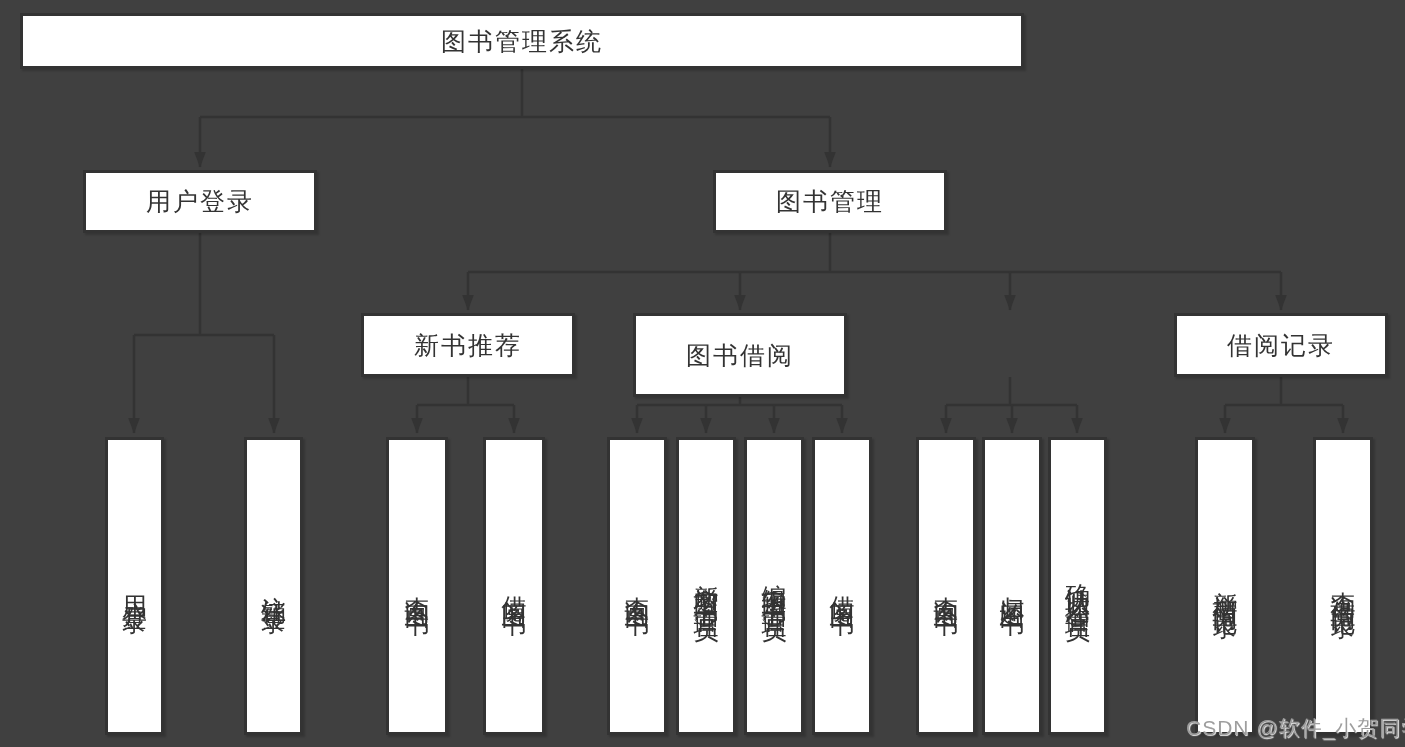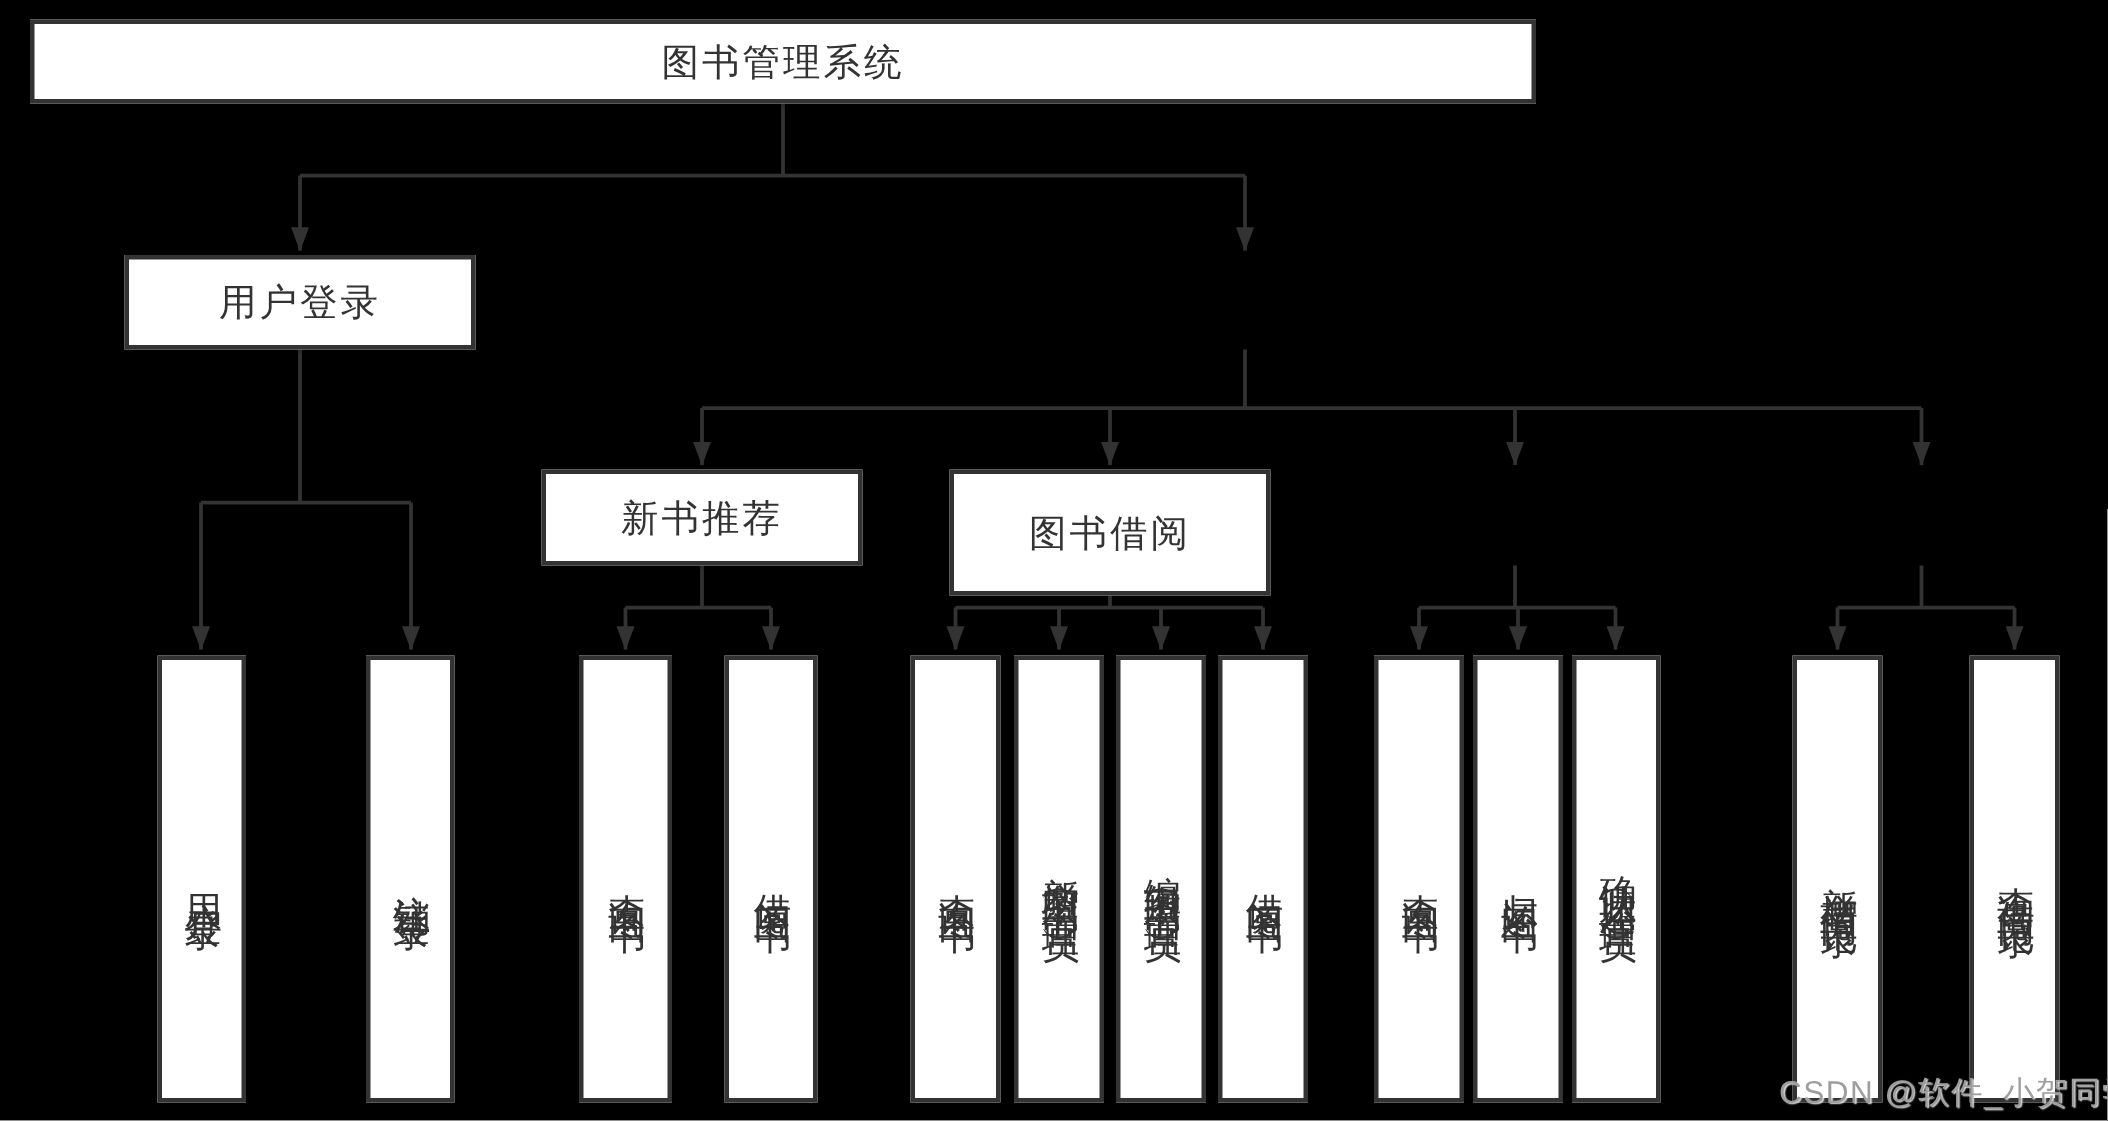--- a/index.html
+++ b/index.html
@@ -1,19 +1,19 @@
 <!DOCTYPE html>
 <html><head>
 <meta charset="utf-8">
 <style>
   html,body{margin:0;padding:0;background:#fff;}
   #canvas{
     position:relative;
     width:1405px;height:747px;
-    background:#000000;
+    background:#404040;
     overflow:hidden;
     font-family:"Liberation Sans","DejaVu Sans",sans-serif;
     color:#333;
   }
   #connectors{position:absolute;left:0;top:0;z-index:1;}
   .node{
     position:absolute;
     background:#fff;
     border:3px solid #333;
     box-shadow:2px 2px 2px rgba(0,0,0,0.18);
@@ -91,26 +91,32 @@
     </g>
   </svg>
 
   <div class="node node-h" style="left:20px;top:13px;width:1004px;height:56px;">
     <span class="lbl">图书管理系统</span>
   </div>
 
   <div class="node node-h" style="left:83px;top:170px;width:234px;height:63px;">
     <span class="lbl">用户登录</span>
   </div>
+  <div class="node node-h" style="left:713px;top:170px;width:234px;height:63px;">
+    <span class="lbl">图书管理</span>
+  </div>
 
   <div class="node node-h" style="left:361px;top:313px;width:214px;height:64px;">
     <span class="lbl">新书推荐</span>
   </div>
   <div class="node node-h" style="left:633px;top:313px;width:214px;height:84px;">
     <span class="lbl">图书借阅</span>
+  </div>
+  <div class="node node-h" style="left:1174px;top:313px;width:214px;height:64px;">
+    <span class="lbl">借阅记录</span>
   </div>
 
   <div class="node node-v" style="left:105px;top:437px;width:59px;height:298px;">
     <span class="lbl">用户登录</span>
   </div>
   <div class="node node-v" style="left:244px;top:437px;width:59px;height:298px;">
     <span class="lbl">注销登录</span>
   </div>
 
   <div class="node node-v" style="left:386px;top:437px;width:62px;height:298px;">

